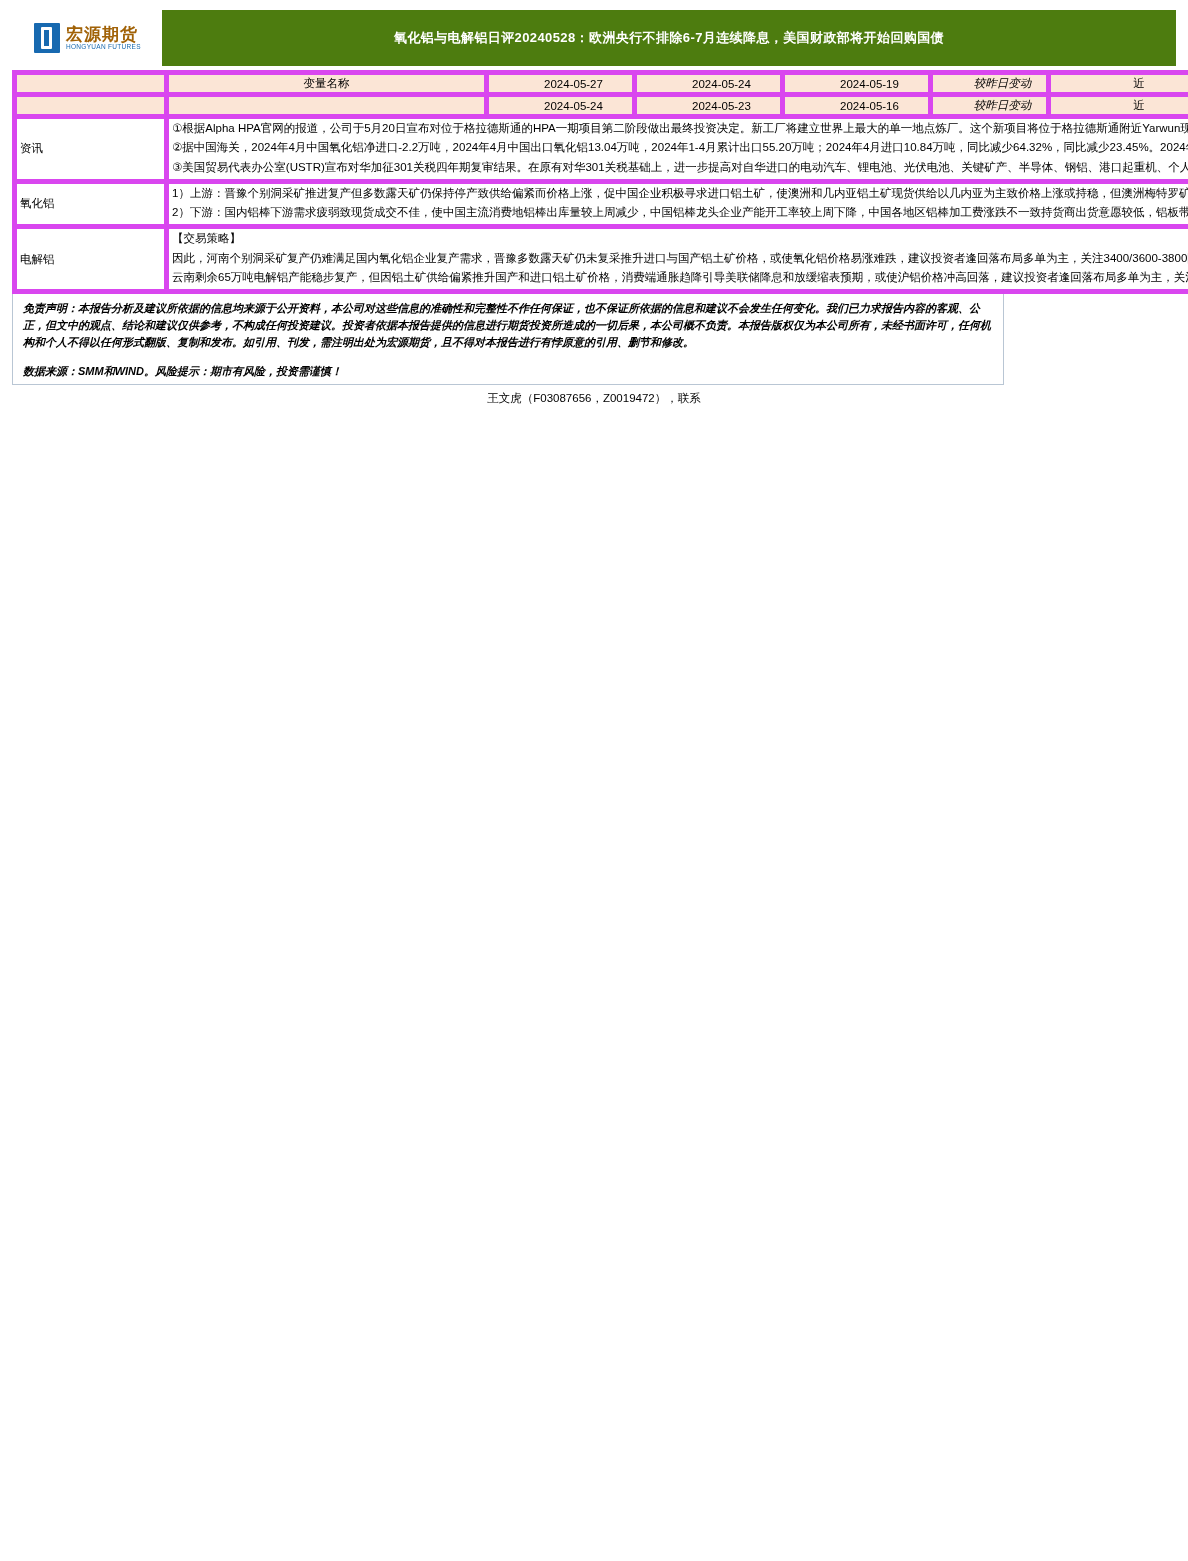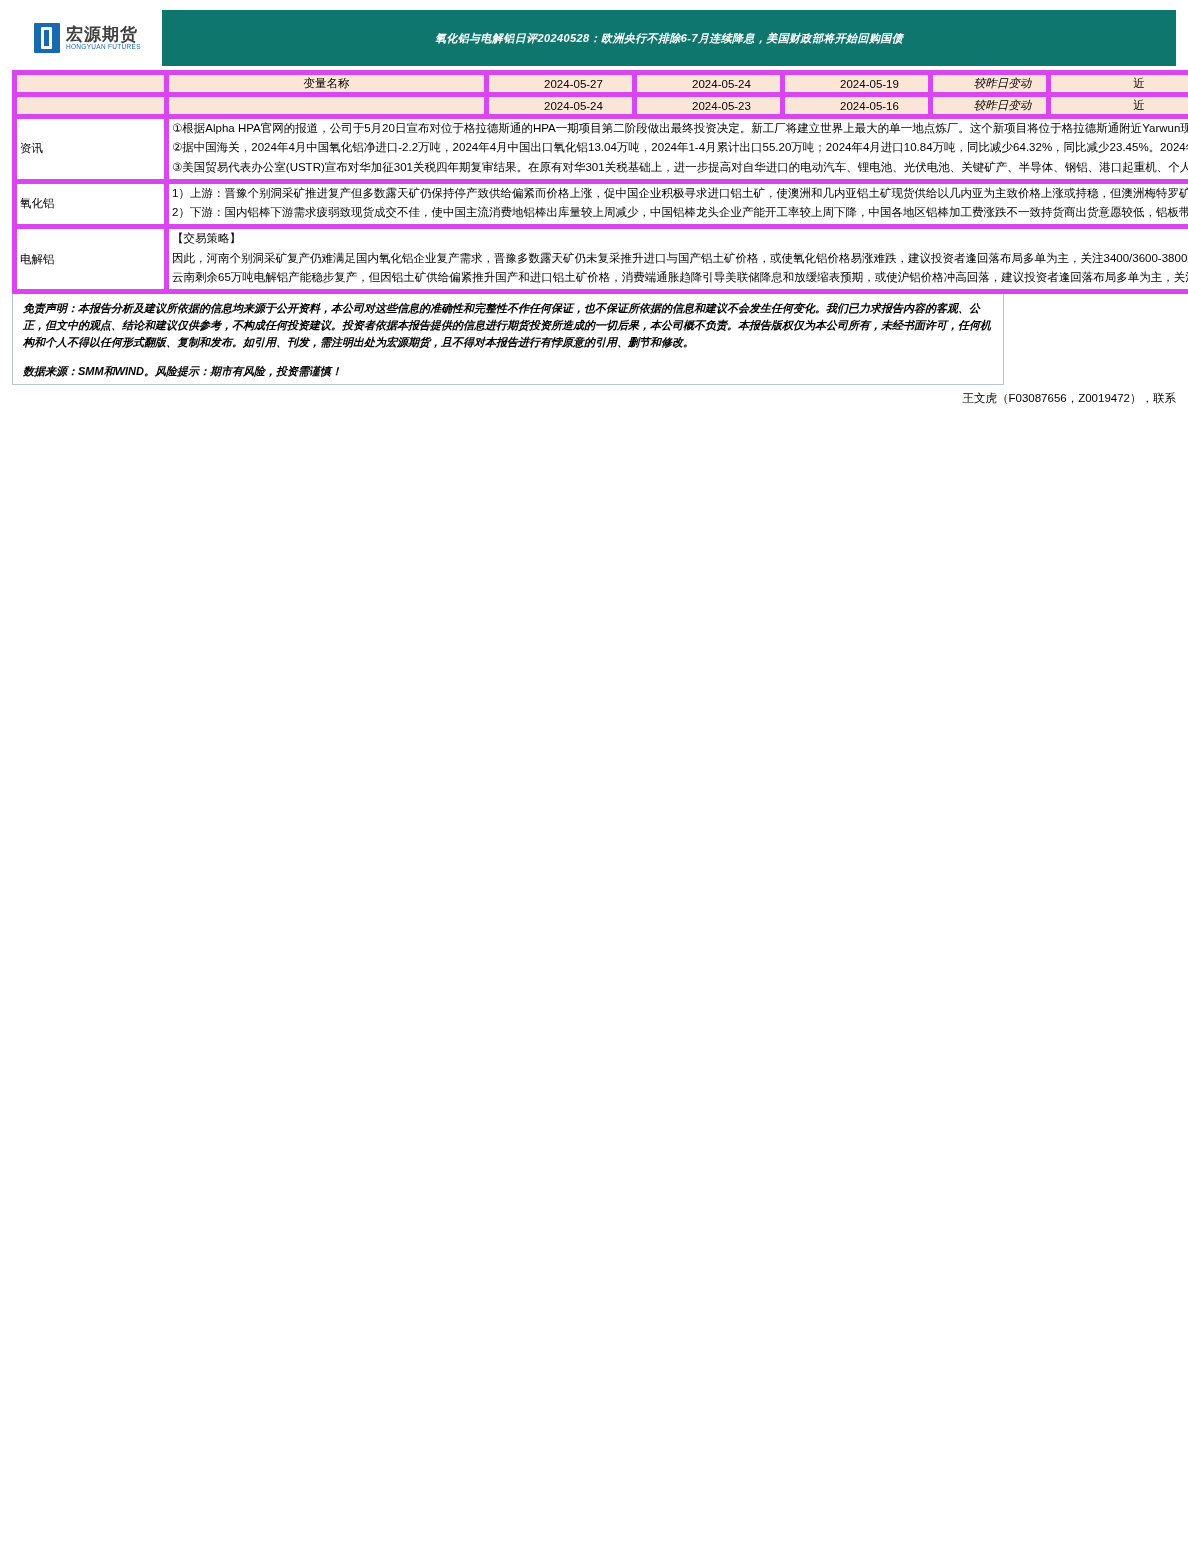--- a/index.html
+++ b/index.html
@@ -24,25 +24,25 @@
   }
   .logo-mark:before {
     content: ""; position: absolute; left: 7px; top: 4px; width: 11px; height: 22px;
     background: #ffffff; border-radius: 1px;
   }
   .logo-mark:after {
     content: ""; position: absolute; left: 10px; top: 7px; width: 5px; height: 16px;
     background: #1769b0;
   }
   .logo-text { line-height: 1.05; }
-  .logo-cn { font-size: 17px; font-weight: bold; color: #404040; letter-spacing: 1px; }
+  .logo-cn { font-size: 17px; font-weight: bold; color: #a16207; letter-spacing: 1px; }
   .logo-en { font-size: 6.5px; color: #1769b0; letter-spacing: .3px; }
   .title-bar {
-    flex: 1; background: #0f766e; color: #fff; display: flex; align-items: center;
-    justify-content: center; font-size: 11px; font-weight: bold; letter-spacing: .4px; font-style: italic;
+    flex: 1; background: #4d7c0f; color: #fff; display: flex; align-items: center;
+    justify-content: center; font-size: 13px; font-weight: bold; letter-spacing: .4px;
   }
 
   
   table.main { border-collapse: collapse; width: 1164px; table-layout: fixed; }
   table.main td, table.main th {
     border: 5px solid #d946ef; padding: 1px 3px; font-size: 11.5px; height: 17px;
     vertical-align: middle; overflow: hidden; white-space: nowrap;
   }
   .c-group { width: 152px; text-align: center; background: #ffffff; }
   .c-name  { width: 320px; text-align: center; }
@@ -57,21 +57,21 @@
   .blk td { vertical-align: top; padding: 6px 8px; font-size: 11.5px; line-height: 1.5; white-space: normal; }
   .blk td.c-group { vertical-align: middle; text-align: left; white-space: nowrap; }
   .blk p { margin: 0 0 2px 0; }
 
   
   .footer {
     border: 1px solid #b9c6d4; border-top: none; width: 992px; padding: 6px 10px 4px 10px;
     font-size: 11px; line-height: 1.55; font-style: italic; font-weight: bold;
   }
   .footer .src { font-style: italic; font-weight: bold; margin-top: 12px; }
-  .signature { width: 1164px; text-align: right; font-size: 11.5px; padding-top: 6px; }
+  .signature { width: 1164px; text-align: center; font-size: 11.5px; padding-top: 6px; }
 </style>
 </head>
 <body>
 
 <div class="page">
 
   <div class="header">
     <div class="logo-box">
       <div class="logo-mark"></div>
       <div class="logo-text">

